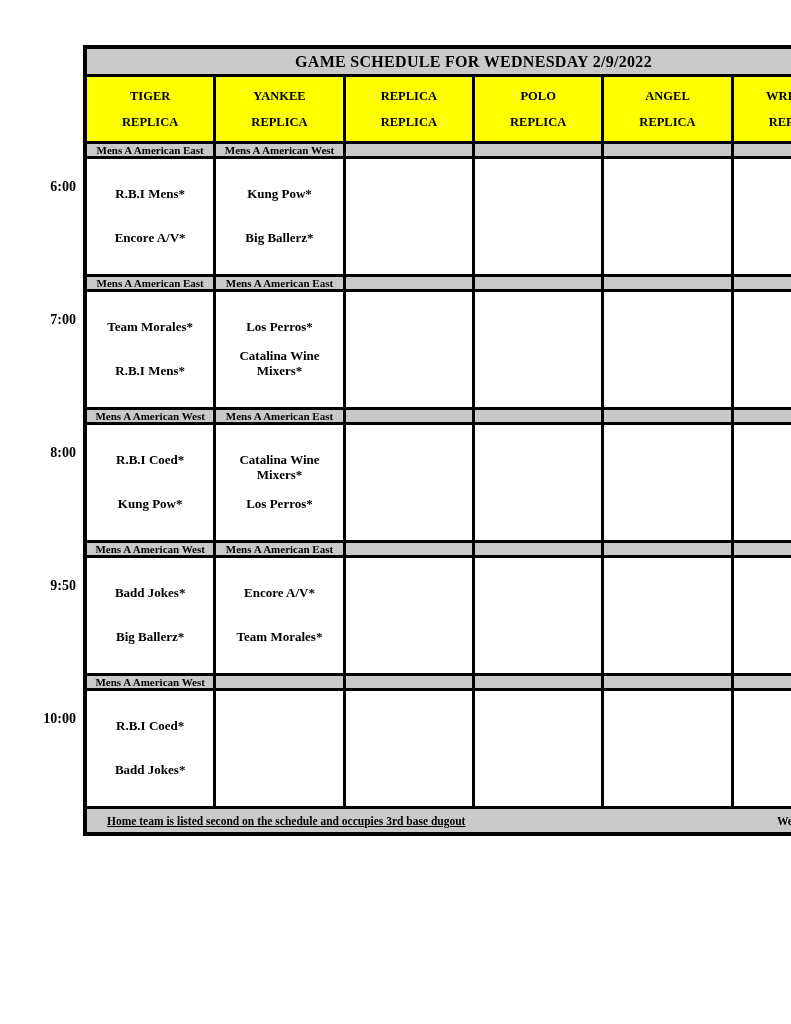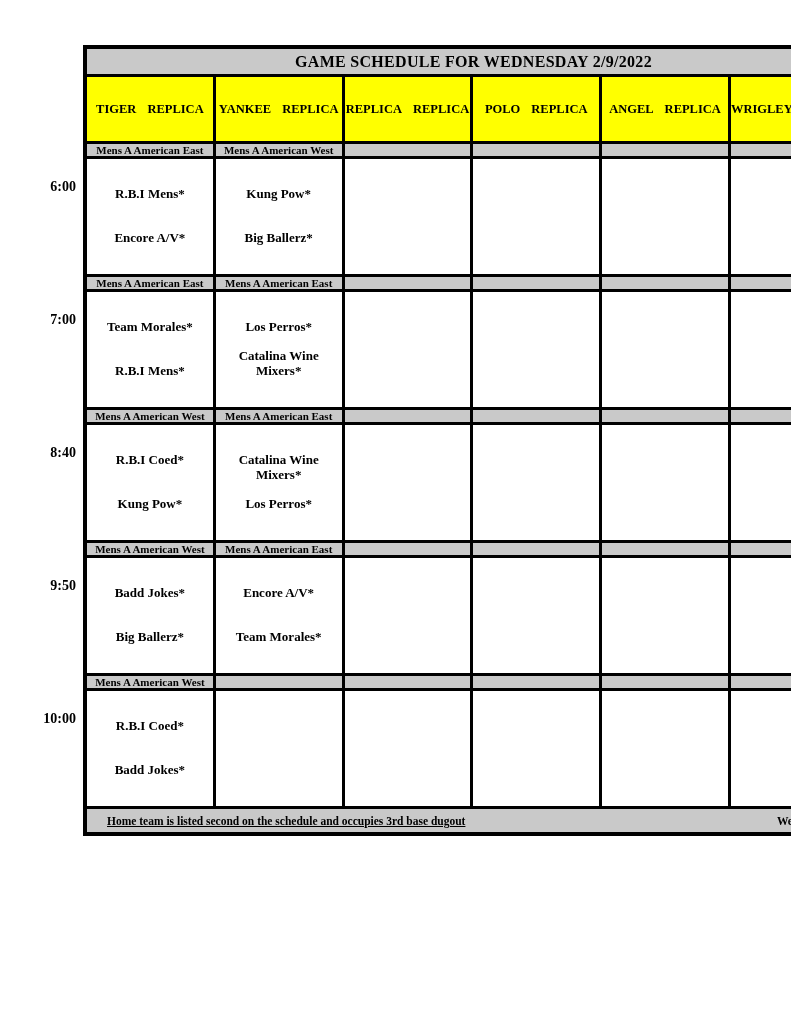--- a/index.html
+++ b/index.html
@@ -30,21 +30,21 @@
     align-items: center;
     justify-content: center;
     font-weight: bold;
     font-size: 16px;
     color: #000000;
     letter-spacing: 0.3px;
   }
   .field-header {
     background: #ffff00;
     display: flex;
-    flex-direction: row;
+    flex-direction: column;
     align-items: center;
     justify-content: center;
     gap: 11px;
     font-weight: bold;
     font-size: 12.5px;
     color: #000000;
     text-align: center;
   }
   .strip-cell {
     background: #c9c9c9;
@@ -94,21 +94,21 @@
     line-height: 12px;
   }
 </style>
 </head>
 <body>
 
 <div class="sheet">
 
   <div class="time-label" style="top:181px">6:00</div>
   <div class="time-label" style="top:314px">7:00</div>
-  <div class="time-label" style="top:447px">8:40</div>
+  <div class="time-label" style="top:447px">8:00</div>
   <div class="time-label" style="top:580px">9:50</div>
   <div class="time-label" style="top:713px">10:00</div>
 
   <div class="schedule">
 
     <div class="title-row">GAME SCHEDULE FOR WEDNESDAY 2/9/2022</div>
 
     <div class="field-header">
       <div>TIGER</div>
       <div>REPLICA</div>

